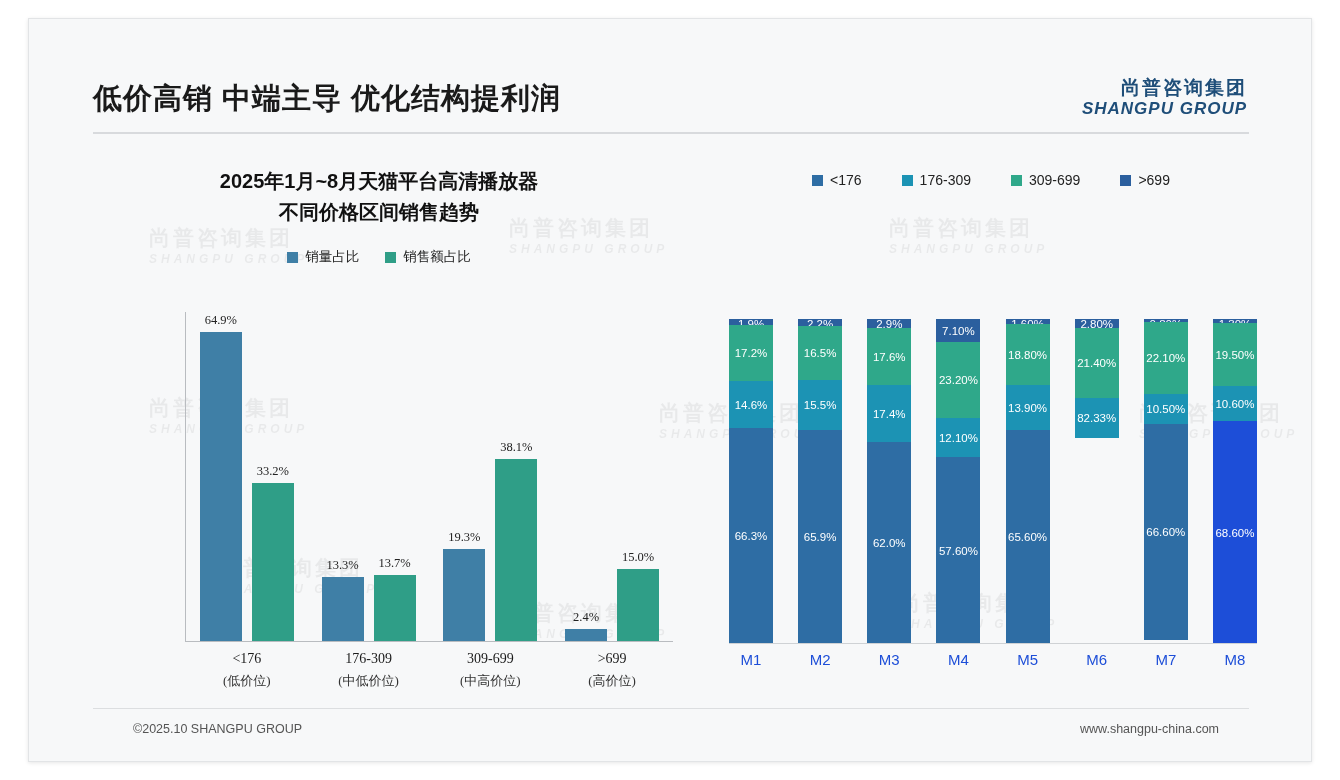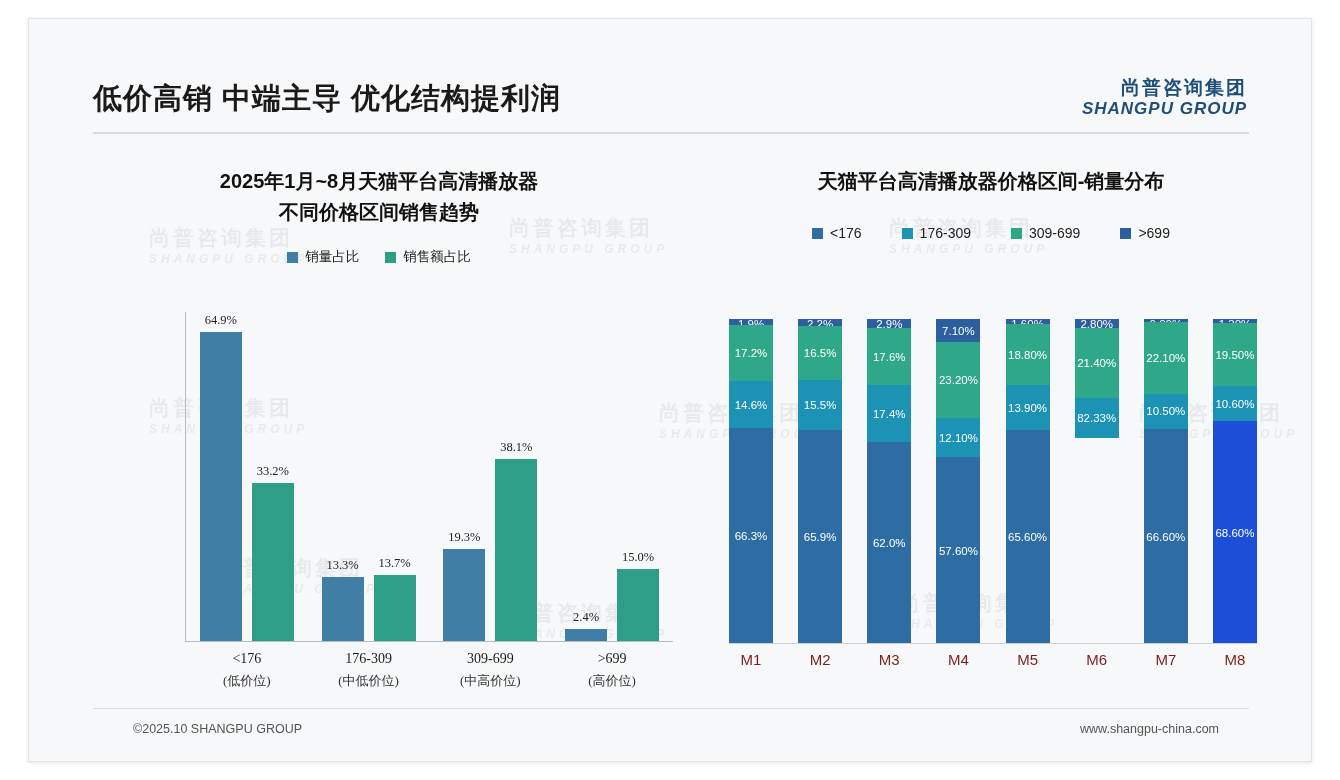--- a/index.html
+++ b/index.html
@@ -116,21 +116,21 @@
     font-size:11.5px;color:#ffffff;white-space:nowrap;
   }
   .seg.tiny span{position:absolute;top:-1px;left:50%;transform:translateX(-50%);}
   .sbc-axis{
     position:absolute;left:0;right:0;bottom:0;height:1px;background:#cfd2d5;
   }
   .sxlabels{
     position:absolute;left:0;right:0;top:332px;
     display:flex;justify-content:space-between;
   }
-  .sxlabel{width:44px;text-align:center;font-size:15px;color:#7f1d1d;}
+  .sxlabel{width:44px;text-align:center;font-size:15px;color:#1d4ed8;}
   
   .footer-rule{
     position:absolute;left:64px;bottom:52px;width:1156px;height:1px;background:#dcdee0;
   }
   .copyright{
     position:absolute;left:104px;bottom:25px;font-size:12.5px;color:#555;
   }
   .site{
     position:absolute;right:92px;bottom:25px;font-size:12.5px;color:#555;
   }
@@ -268,21 +268,20 @@
         </div>
         <div class="xlabel">
           <div>&gt;699</div>
           <div class="sub">(高价位)</div>
         </div>
       </div>
     </div>
   </div>
 
   <div class="panel panel-right">
-    <div class="chart-title">天猫平台高清播放器价格区间-销量分布</div>
     <div class="legend legend-right">
       <div class="legend-item">
         <span class="legend-swatch" style="background:#2e6da4"></span>
         <span class="legend-label">&lt;176</span>
       </div>
       <div class="legend-item">
         <span class="legend-swatch" style="background:#1c93b4"></span>
         <span class="legend-label">176-309</span>
       </div>
       <div class="legend-item">
@@ -385,21 +384,21 @@
             </div>
         </div>
 
         <div class="stack">
           <div class="seg tiny" style="height:3px;background:#2b5f9e">
               <span>0.80%</span>
             </div>
           <div class="seg" style="height:72px;background:#2fa88a">
               <span>22.10%</span>
             </div>
-          <div class="seg" style="height:36px;background:#1c93b4">
+          <div class="seg" style="height:30px;background:#1c93b4">
               <span>10.50%</span>
             </div>
           <div class="seg" style="height:216px;background:#2e6da4">
               <span>66.60%</span>
             </div>
         </div>
 
         <div class="stack">
           <div class="seg tiny" style="height:4px;background:#2b5f9e">
               <span>1.30%</span>

